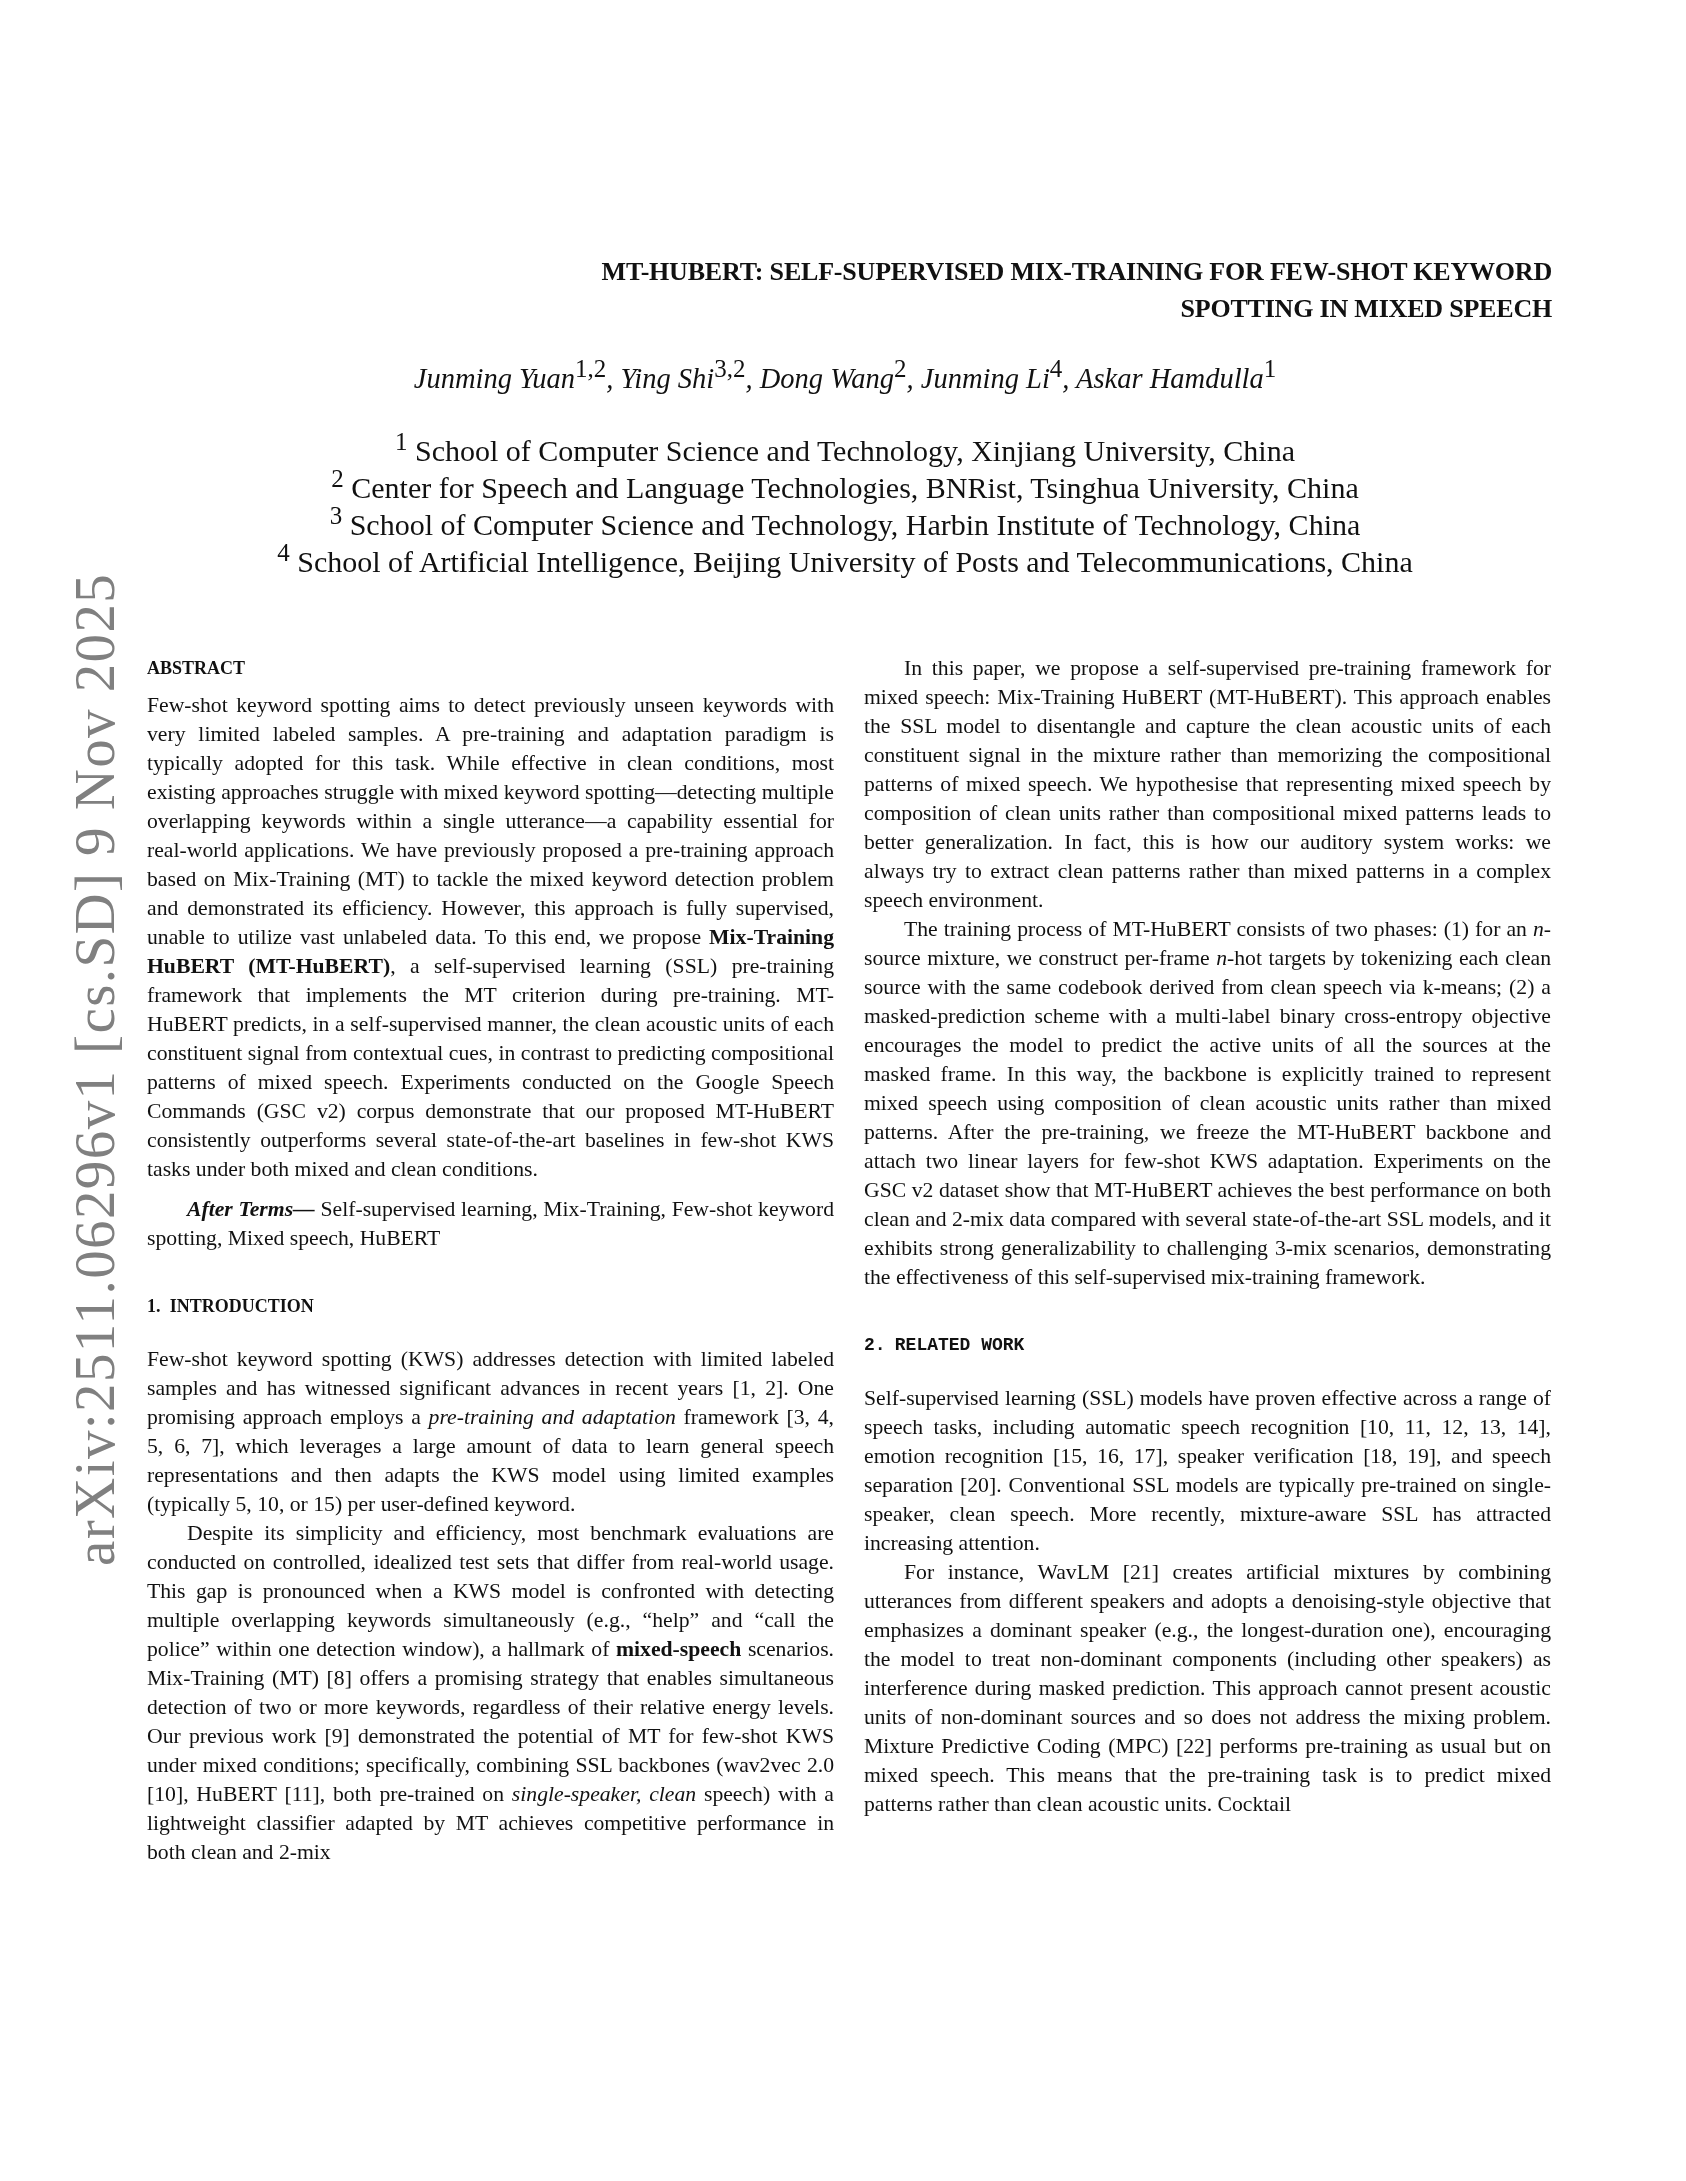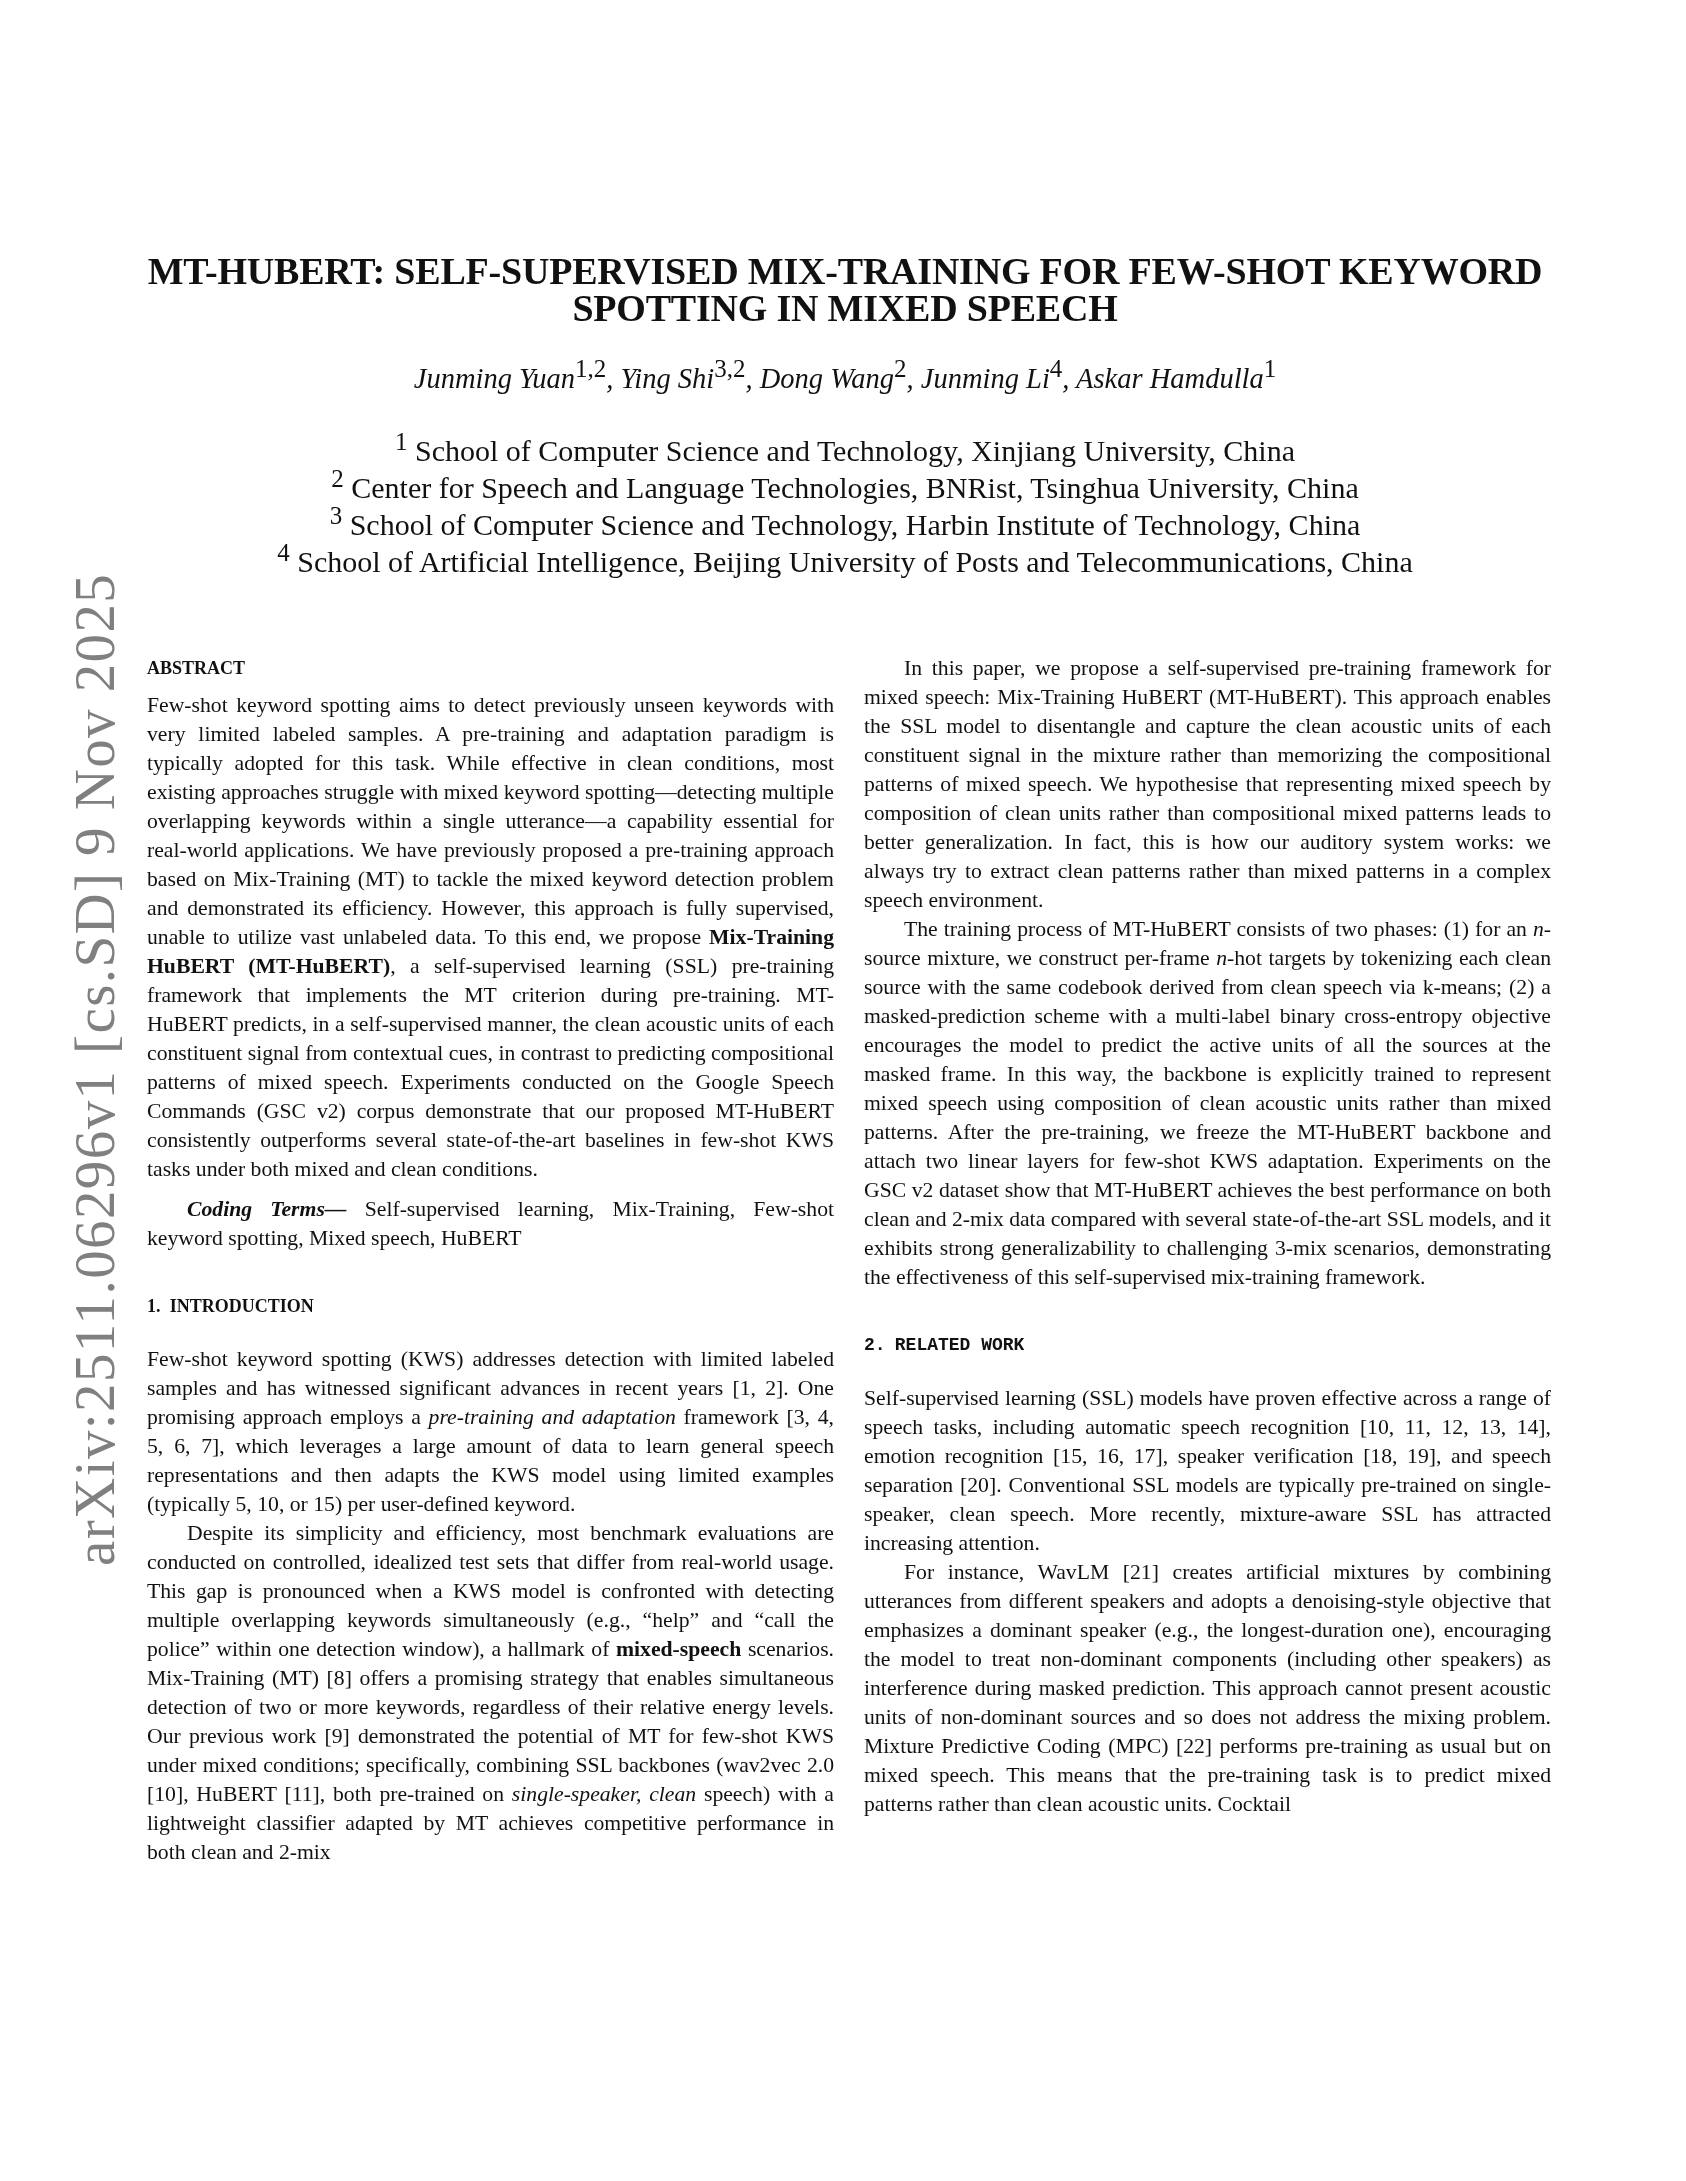--- a/index.html
+++ b/index.html
@@ -2,21 +2,21 @@
 <html style="font-size:14.7px"><head>
 <meta charset="utf-8">
 <style>
   html, body { margin: 0; padding: 0; background: #ffffff; }
   body {
     width: 1686px; height: 2182px; position: relative; overflow: hidden;
     font-family: "Liberation Serif", "DejaVu Serif", serif; color: #111111;
   }
   .title {
     position: absolute; left: 138px; top: 253px; width: 1414px;
-    text-align: center; font-weight: bold; font-size: 38px; line-height: 37px;
+    text-align: right; font-weight: bold; font-size: 26px; line-height: 37px;
     letter-spacing: -0.2px;
   }
   .authors {
     position: absolute; left: 138px; top: 360px; width: 1414px;
     text-align: center; font-style: italic; font-size: 28.5px; line-height: 37px;
   }
   .authors sup, .affil sup { font-size: 25px; font-style: normal; vertical-align: 11px; line-height: 0; }
   .affils {
     position: absolute; left: 138px; top: 432px; width: 1414px;
     text-align: center; font-size: 30px; line-height: 37px;
@@ -56,21 +56,21 @@
 <div class="affils">
   <div class="affil"><sup>1</sup> <span>School of Computer Science and Technology, Xinjiang University, China</span></div>
   <div class="affil"><sup>2</sup> <span>Center for Speech and Language Technologies, BNRist, Tsinghua University, China</span></div>
   <div class="affil"><sup>3</sup> <span>School of Computer Science and Technology, Harbin Institute of Technology, China</span></div>
   <div class="affil"><sup>4</sup> <span>School of Artificial Intelligence, Beijing University of Posts and Telecommunications, China</span></div>
 </div>
 
 <div class="col col-left">
   <h2 class="sec-head">ABSTRACT</h2>
   <p style="margin-top:8.3px;"><span>Few-shot keyword spotting aims to detect previously unseen keywords with very limited labeled samples.  A pre-training and adaptation paradigm is typically adopted for this task.  While effective in clean conditions, most existing approaches struggle with mixed keyword spotting—detecting multiple overlapping keywords within a single utterance—a capability essential for real-world applications. We have previously proposed a pre-training approach based on Mix-Training (MT) to tackle the mixed keyword detection problem and demonstrated its efficiency.  However, this approach is fully supervised, unable to utilize vast unlabeled data. To this end, we propose </span><b>Mix-Training HuBERT (MT-HuBERT)</b><span>, a self-supervised learning (SSL) pre-training framework that implements the MT criterion during pre-training.  MT-HuBERT predicts, in a self-supervised manner, the clean acoustic units of each constituent signal from contextual cues, in contrast to predicting compositional patterns of mixed speech.  Experiments conducted on the Google Speech Commands (GSC v2) corpus demonstrate that our proposed MT-HuBERT consistently outperforms several state-of-the-art baselines in few-shot KWS tasks under both mixed and clean conditions.</span></p>
-  <p class="indent" style="margin-top:11px;"><span class="kw-label">Coding Terms—</span><span> Self-supervised learning, Mix-Training, Few-shot keyword spotting, Mixed speech, HuBERT</span></p>
+  <p class="indent" style="margin-top:11px;"><span class="kw-label">After Terms—</span><span> Self-supervised learning, Mix-Training, Few-shot keyword spotting, Mixed speech, HuBERT</span></p>
 
   <h2 class="sec-head" style="margin-top:39px;"><span class="num">1.</span><span>INTRODUCTION</span></h2>
   <p style="margin-top:24px;"><span>Few-shot keyword spotting (KWS) addresses detection with limited labeled samples and has witnessed significant advances in recent years [1, 2].  One promising approach employs a </span><i>pre-training and adaptation</i><span> framework [3, 4, 5, 6, 7], which leverages a large amount of data to learn general speech representations and then adapts the KWS model using limited examples (typically 5, 10, or 15) per user-defined keyword.</span></p>
   <p class="indent"><span>Despite its simplicity and efficiency, most benchmark evaluations are conducted on controlled, idealized test sets that differ from real-world usage.  This gap is pronounced when a KWS model is confronted with detecting multiple overlapping keywords simultaneously (e.g., “help” and “call the police” within one detection window), a hallmark of </span><b>mixed-speech</b><span> scenarios.  Mix-Training (MT) [8] offers a promising strategy that enables simultaneous detection of two or more keywords, regardless of their relative energy levels. Our previous work [9] demonstrated the potential of MT for few-shot KWS under mixed conditions; specifically, combining SSL backbones (wav2vec 2.0 [10], HuBERT [11], both pre-trained on </span><i>single-speaker, clean</i><span> speech) with a lightweight classifier adapted by MT achieves competitive performance in both clean and 2-mix</span></p>
 </div>
 
 <div class="col col-right">
   <p class="indent">In this paper, we propose a self-supervised pre-training framework for mixed speech:  Mix-Training HuBERT (MT-HuBERT). This approach enables the SSL model to disentangle and capture the clean acoustic units of each constituent signal in the mixture rather than memorizing the compositional patterns of mixed speech. We hypothesise that representing mixed speech by composition of clean units rather than compositional mixed patterns leads to better generalization.  In fact, this is how our auditory system works:  we always try to extract clean patterns rather than mixed patterns in a complex speech environment.</p>
   <p class="indent"><span>The training process of MT-HuBERT consists of two phases: (1) for an </span><i>n</i><span>-source mixture, we construct per-frame </span><i>n</i><span>-hot targets by tokenizing each clean source with the same codebook derived from clean speech via k-means; (2) a masked-prediction scheme with a multi-label binary cross-entropy objective encourages the model to predict the active units of all the sources at the masked frame. In this way, the backbone is explicitly trained to represent mixed speech using composition of clean acoustic units rather than mixed patterns. After the pre-training, we freeze the MT-HuBERT backbone and attach two linear layers for few-shot KWS adaptation.  Experiments on the GSC v2 dataset show that MT-HuBERT achieves the best performance on both clean and 2-mix data compared with several state-of-the-art SSL models, and it exhibits strong generalizability to challenging 3-mix scenarios, demonstrating the effectiveness of this self-supervised mix-training framework.</span></p>
 

